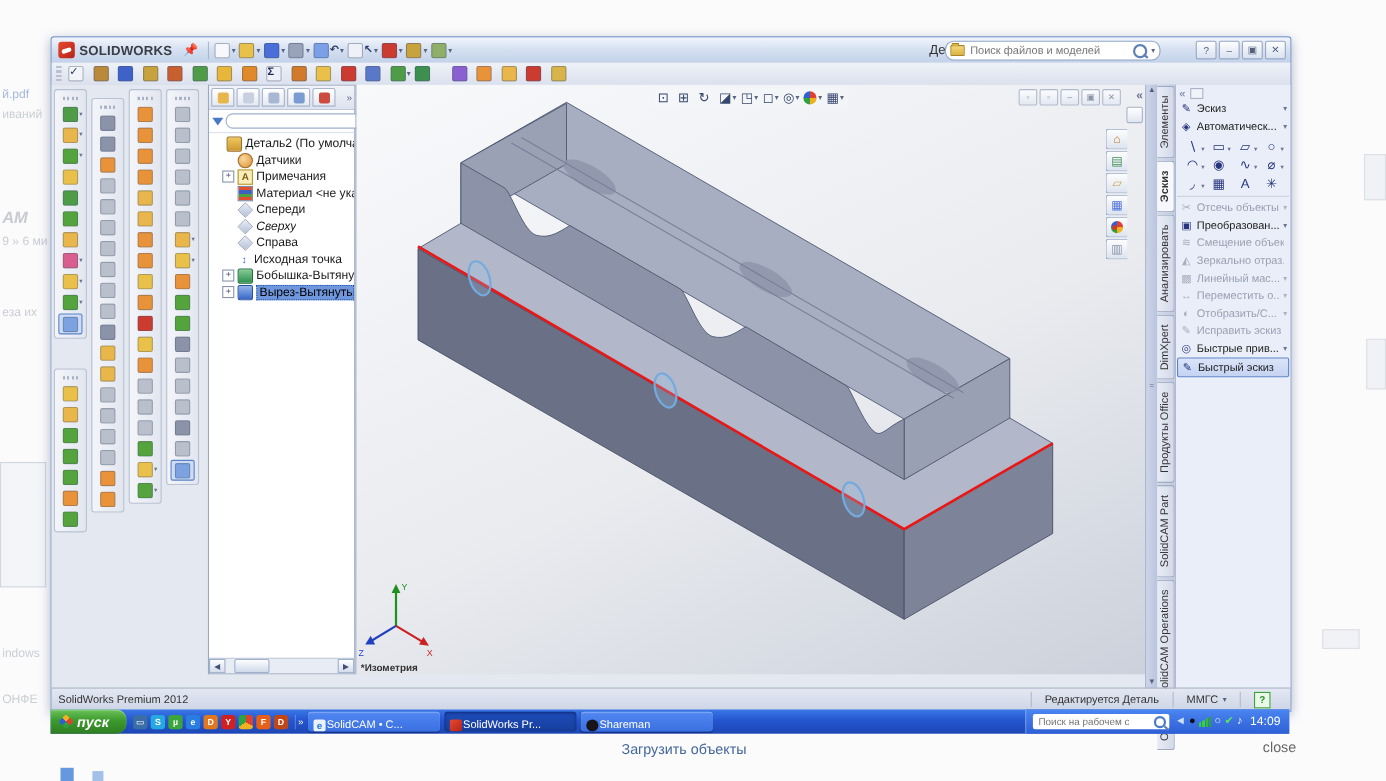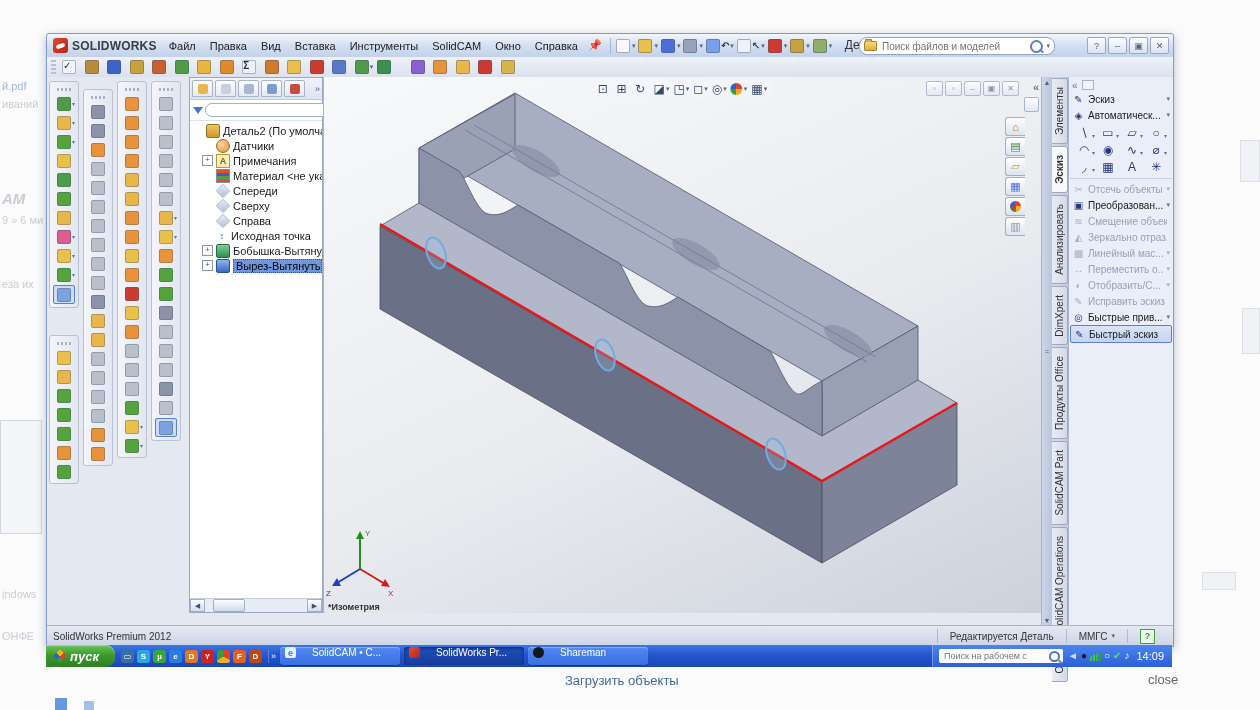--- a/index.html
+++ b/index.html
@@ -144,21 +144,21 @@
   .sb-seg{padding:0 12px;border-left:1px solid #b0bacc;height:14px;display:flex;align-items:center;gap:4px;}
   .sb-help{width:13px;height:13px;border:1px solid #3fa03f;background:#eaf8ea;color:#2f8f2f;font-weight:bold;font-size:9px;display:flex;align-items:center;justify-content:center;}
   
   .taskbar{position:absolute;left:46px;top:645px;width:1126px;height:22px;background:linear-gradient(#3a77e8,#2456cf 45%,#1c46b4);display:flex;align-items:center;}
   .startbtn{height:22px;padding:0 16px 0 8px;border-radius:0 9px 9px 0;background:linear-gradient(#6cc25a,#3d9b2e 45%,#2f7d22);color:#fff;font-weight:bold;font-style:italic;font-size:13px;display:flex;align-items:center;gap:4px;box-shadow:inset 0 1px 1px rgba(255,255,255,.4);}
   .winflag{width:12px;height:12px;border-radius:2px;background:conic-gradient(#e04030 0 25%,#30a040 25% 50%,#3060d0 50% 75%,#f0b020 75% 100%);transform:rotate(45deg) scale(.8);}
   .quick{display:flex;align-items:center;gap:3px;padding:0 6px;border-right:1px solid rgba(255,255,255,.25);}
   .ql{width:13px;height:13px;border-radius:3px;display:flex;align-items:center;justify-content:center;color:#fff;font-size:8px;font-weight:bold;}
   .ql.multi{background:conic-gradient(#e04030 0 33%,#f0b020 33% 66%,#30a040 66% 100%)!important;}
   .q-more{color:#fff;font-size:9px;margin-left:2px;}
-  .twin{width:110px;height:18px;margin-left:4px;border-radius:3px;background:linear-gradient(#5188f2,#3a6fe0);box-shadow:inset 0 1px 1px rgba(255,255,255,.35),0 1px 1px rgba(0,0,30,.3);display:flex;align-items:flex-start;gap:16px;padding:0 5px;color:#fff;font-size:10px;white-space:nowrap;overflow:hidden;}
+  .twin{width:110px;height:18px;margin-left:4px;border-radius:3px;background:linear-gradient(#5188f2,#3a6fe0);box-shadow:inset 0 1px 1px rgba(255,255,255,.35),0 1px 1px rgba(0,0,30,.3);display:flex;align-items:flex-end;gap:1px;padding:0 5px;color:#fff;font-size:10px;white-space:nowrap;overflow:hidden;}
   .twin.active{background:linear-gradient(#1e4cba,#173f9e);box-shadow:inset 0 1px 3px rgba(0,0,40,.5);}
   .wic{width:11px;height:11px;flex:none;border-radius:2px;}
   [data-icon="ie"]{background:#eaf2ff;color:#2a7de0;font-size:9px;font-weight:bold;font-style:normal;display:flex;align-items:center;justify-content:center;}
   [data-icon="ie"]::before{content:"e";}
   [data-icon="sw"]{background:linear-gradient(135deg,#e84b2f,#b3221a);}
   [data-icon="shareman"]{background:#15151a;border-radius:50%;}
   .tray{margin-left:auto;height:22px;display:flex;align-items:center;gap:5px;background:linear-gradient(#4a85f0,#2d5fd6);border-left:1px solid rgba(255,255,255,.3);padding:0 8px 0 6px;}
   .tray-search{width:118px;height:14px;background:#fff;border-radius:2px;display:flex;align-items:center;padding:0 3px;gap:2px;}
   .tray-search input{flex:1;border:none;outline:none;font-size:9px;color:#777;font-family:inherit;width:80px;}
   .tri{font-size:10px;line-height:10px;font-style:normal;}
@@ -187,30 +187,20 @@
 
 <a class="dl-link">Загрузить объекты</a>
 <a class="close-link">close</a>
 
 <div class="win">
 
   <div class="titlebar">
     <div class="logo">
       <span class="logo-mark"></span>
       <span class="logo-text">SOLIDWORKS</span>
-    </div>
-    <div class="menubar">
-      <span class="menu-item">Файл</span>
-          <span class="menu-item">Правка</span>
-          <span class="menu-item">Вид</span>
-          <span class="menu-item">Вставка</span>
-          <span class="menu-item">Инструменты</span>
-          <span class="menu-item">SolidCAM</span>
-          <span class="menu-item">Окно</span>
-          <span class="menu-item">Справка</span>
     </div>
     <span class="pin-ico">📌</span>
     <span class="tb-sep"></span>
     <div class="qt">
 
         <span class="qti">
           <i class="blk" style="background: rgb(246, 248, 252);"></i>
             <b class="g"></b>
             <em class="ar on">▾</em>
         </span>
@@ -697,21 +687,21 @@
             <span class="ticon" data-icon="material"></span>
             <span class="tlabel">Материал &lt;не указ</span>
           </div>
 
           <div class="titem" style="padding-left: 10px;">
             <span class="exp"></span>
             <span class="ticon" data-icon="plane"></span>
             <span class="tlabel">Спереди</span>
           </div>
 
-          <div class="titem" style="padding-left: 10px;">
+          <div class="titem" style="padding-left: 10px; font-style: italic;">
             <span class="exp"></span>
             <span class="ticon" data-icon="plane"></span>
             <span class="tlabel">Сверху</span>
           </div>
 
           <div class="titem" style="padding-left: 10px;">
             <span class="exp"></span>
             <span class="ticon" data-icon="plane"></span>
             <span class="tlabel">Справа</span>
           </div>

